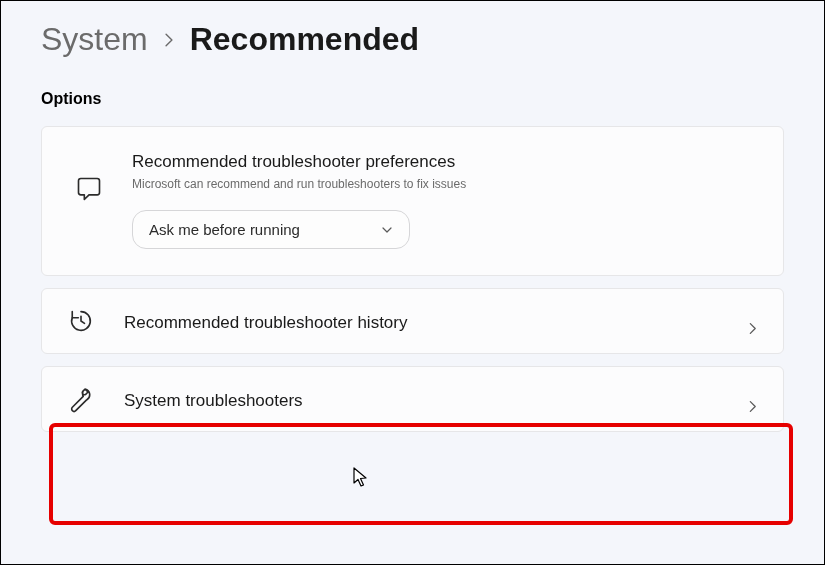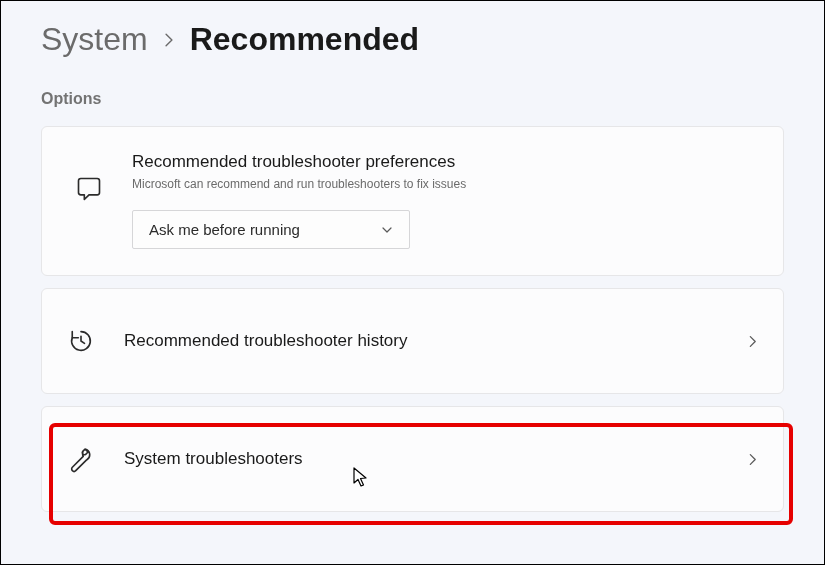--- a/index.html
+++ b/index.html
@@ -36,35 +36,35 @@
       align-items: center;
     }
     .breadcrumb-current {
       font-size: 32px;
       font-weight: 600;
       color: #1a1a1a;
     }
     .section-label {
       font-size: 16px;
       font-weight: 600;
-      color: #737373;
+      color: #000000;
       margin-bottom: 18px;
     }
     .cards {
       display: flex;
       flex-direction: column;
       gap: 12px;
     }
     .card {
       background: #fcfcfd;
       border: 1px solid #e6e6e8;
       border-radius: 6px;
       display: flex;
-      align-items: center;
-      padding: 38px 24px;
+      align-items: flex-end;
+      padding: 18px 24px;
       gap: 28px;
       position: relative;
     }
     .card-pref {
       padding: 24px 24px 26px 32px;
       align-items: flex-start;
     }
     .card-pref .icon-slot {
       padding-top: 24px;
     }
@@ -90,21 +90,21 @@
     .card-desc {
       font-size: 12px;
       color: #6b6b6b;
       margin-top: 2px;
       line-height: 1.35;
     }
     .dropdown {
       margin-top: 18px;
       background: #fdfdfd;
       border: 1px solid #d6d6d8;
-      border-radius: 2px;
+      border-radius: 14px;
       padding: 10px 16px;
       display: inline-flex;
       align-items: center;
       gap: 14px;
       font-size: 15px;
       color: #2b2b2b;
       width: 278px;
       justify-content: space-between;
       cursor: pointer;
     }

